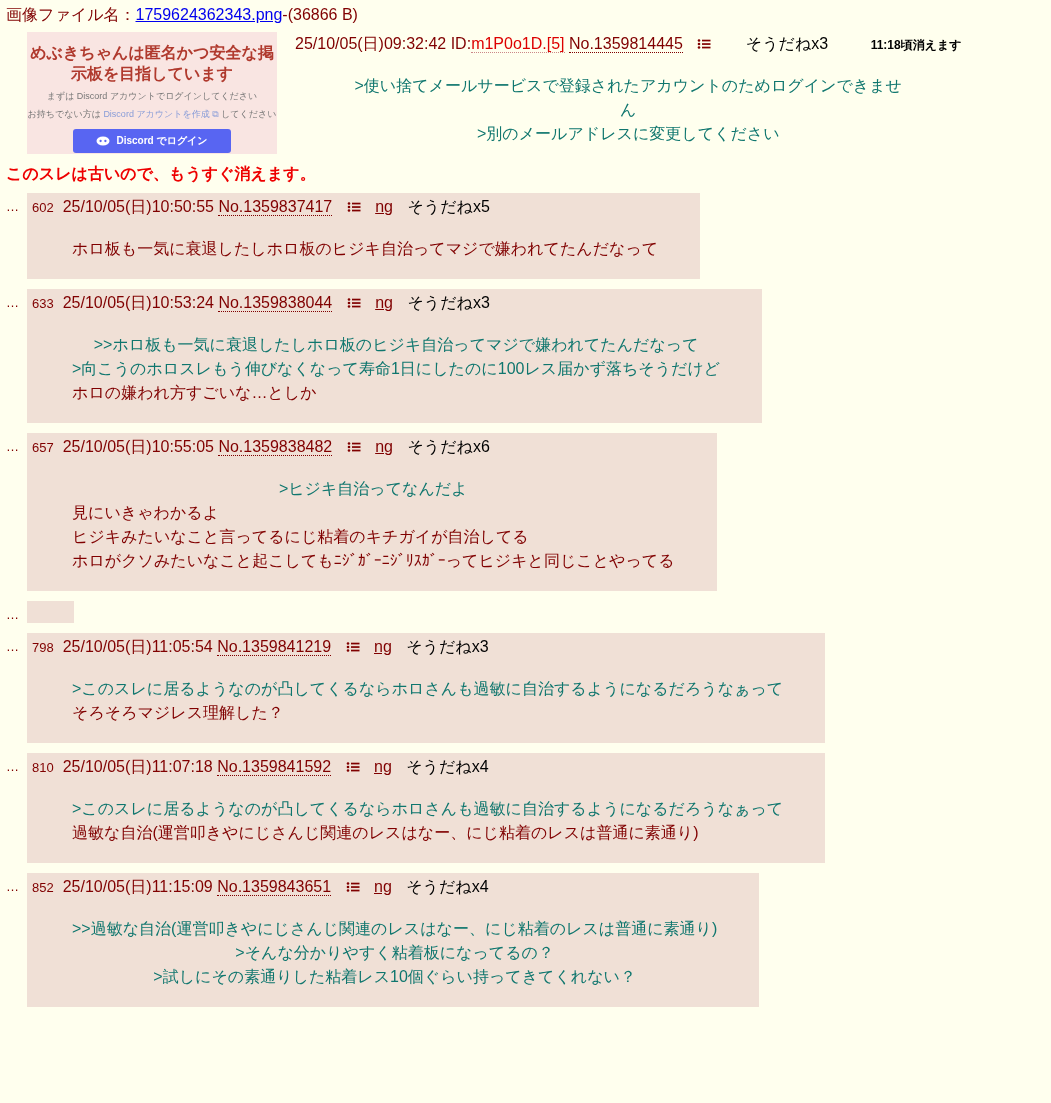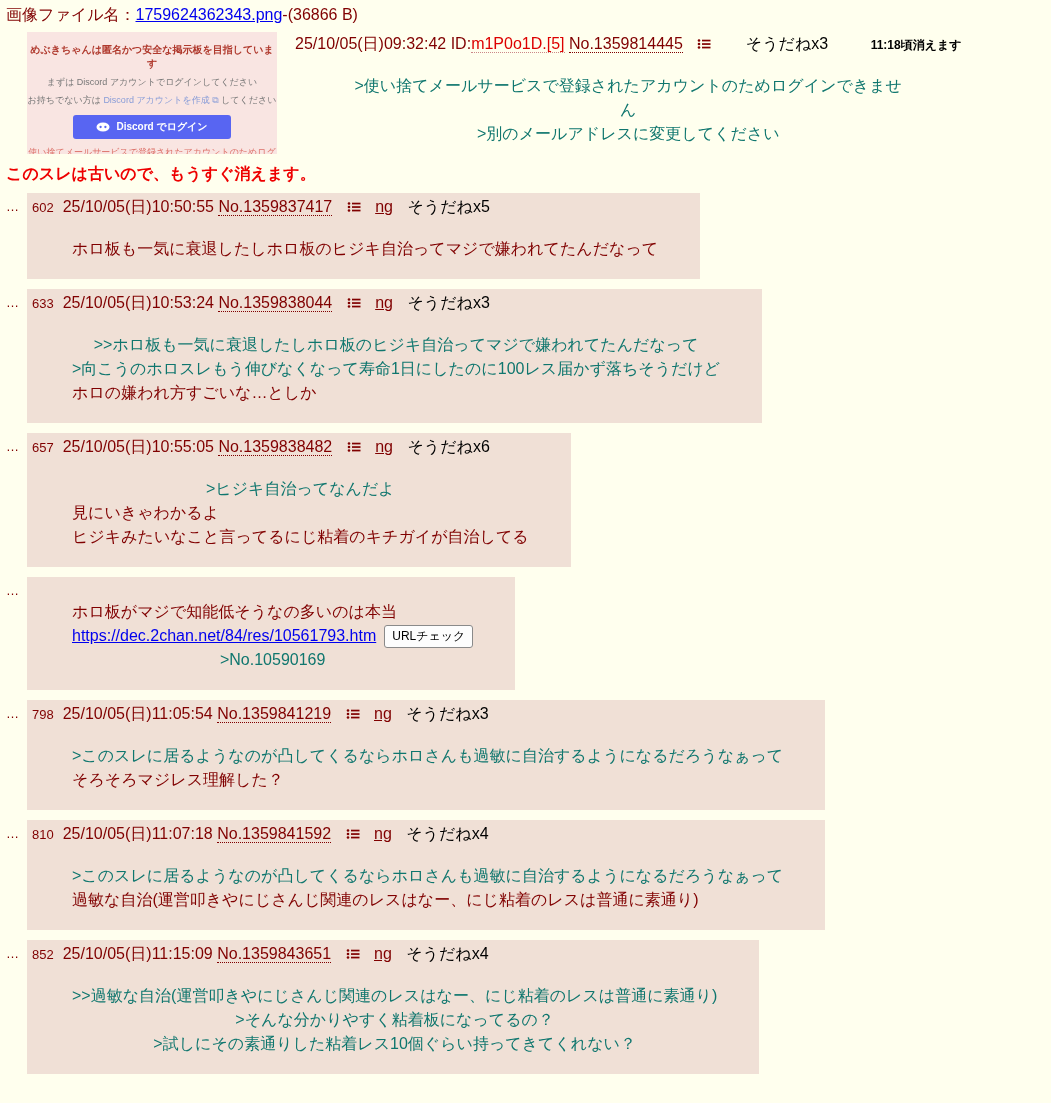--- a/index.html
+++ b/index.html
@@ -19,21 +19,21 @@
   .soudane { color:#000000; }
   .list-icon { display:inline-block; vertical-align:-1px; margin-left:10px; cursor:pointer; }
   .topline { margin-bottom:6px; }
   
   .op-row { display:flex; align-items:flex-start; margin-left:21px; }
   .thumb {
     display:block; width:250px; height:122px; background:#F9E5E2;
     text-align:center; padding-top:11px; flex:0 0 auto; text-decoration:none;
     overflow:hidden;
   }
-  .t-title { font-size:10px; font-weight:bold; color:#B03A2E; letter-spacing:0; }
+  .t-title { font-size:16px; font-weight:bold; color:#B03A2E; letter-spacing:0; }
   .t-gray  { font-size:9px; color:#777777; margin-top:5px; }
   .t-link  { color:#889CD8; }
   .t-btn {
     width:158px; height:24px; margin:8px auto 7px auto; background:#5865F2;
     border-radius:3px; color:#ffffff; font-size:10px; font-weight:bold;
     display:flex; align-items:center; justify-content:center; gap:6px;
   }
   .t-warn { font-size:9px; color:#DC7068; margin-top:3px; }
   .op-content { margin-left:18px; padding-top:2px; }
   .post-header { line-height:20px; white-space:nowrap; }
@@ -175,32 +175,28 @@
               <circle cx="2" cy="9.5" r="1.3" fill="#800000"></circle>
               <rect x="5" y="8.7" width="8.5" height="1.7" fill="#800000"></rect>
             </svg></span>
         <a class="ng-link">ng</a>
         <span class="soudane">そうだねx6</span>
       </div>
       <blockquote class="rbody">
           <div class="line quote">&gt;ヒジキ自治ってなんだよ</div>
           <div class="line text">見にいきゃわかるよ</div>
           <div class="line text">ヒジキみたいなこと言ってるにじ粘着のキチガイが自治してる</div>
-        </blockquote>
-    </div>
-  </div>
-
-  <div class="reply-row">
-    <span class="rprefix">…</span>
-    <div class="reply-box">
-      <blockquote class="rbody">
-          <div class="line text">ホロ板がマジで知能低そうなの多いのは本当</div>
-          <div class="line link"><a class="bluelink">https://dec.2chan.net/84/res/10561793.htm</a><button class="urlcheck">URLチェック</button></div>
-          <div class="line quote">&gt;No.10590169</div>
-        </blockquote>
+          <div class="line text">ホロがクソみたいなこと起こしてもﾆｼﾞｶﾞｰﾆｼﾞﾘｽｶﾞｰってヒジキと同じことやってる</div>
+        </blockquote>
+    </div>
+  </div>
+
+  <div class="reply-row">
+    <span class="rprefix">…</span>
+    <div class="reply-box">
     </div>
   </div>
 
   <div class="reply-row">
     <span class="rprefix">…</span>
     <div class="reply-box">
       <div class="rheader">
         <span class="rnum">798</span><span class="rdate">25/10/05(日)11:05:54</span>
         <a class="post-no">No.1359841219</a>
         <span class="list-icon"><svg width="14" height="12" viewBox="0 0 14 12">

